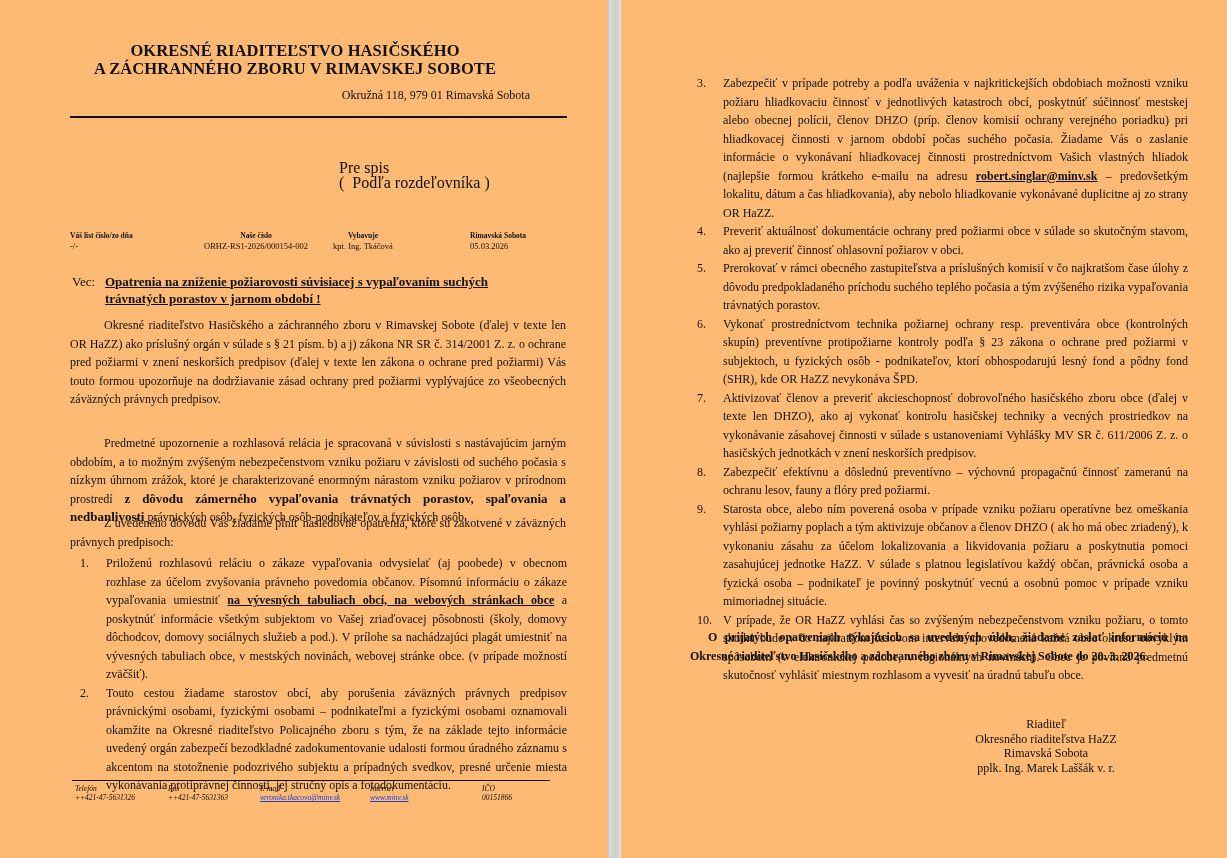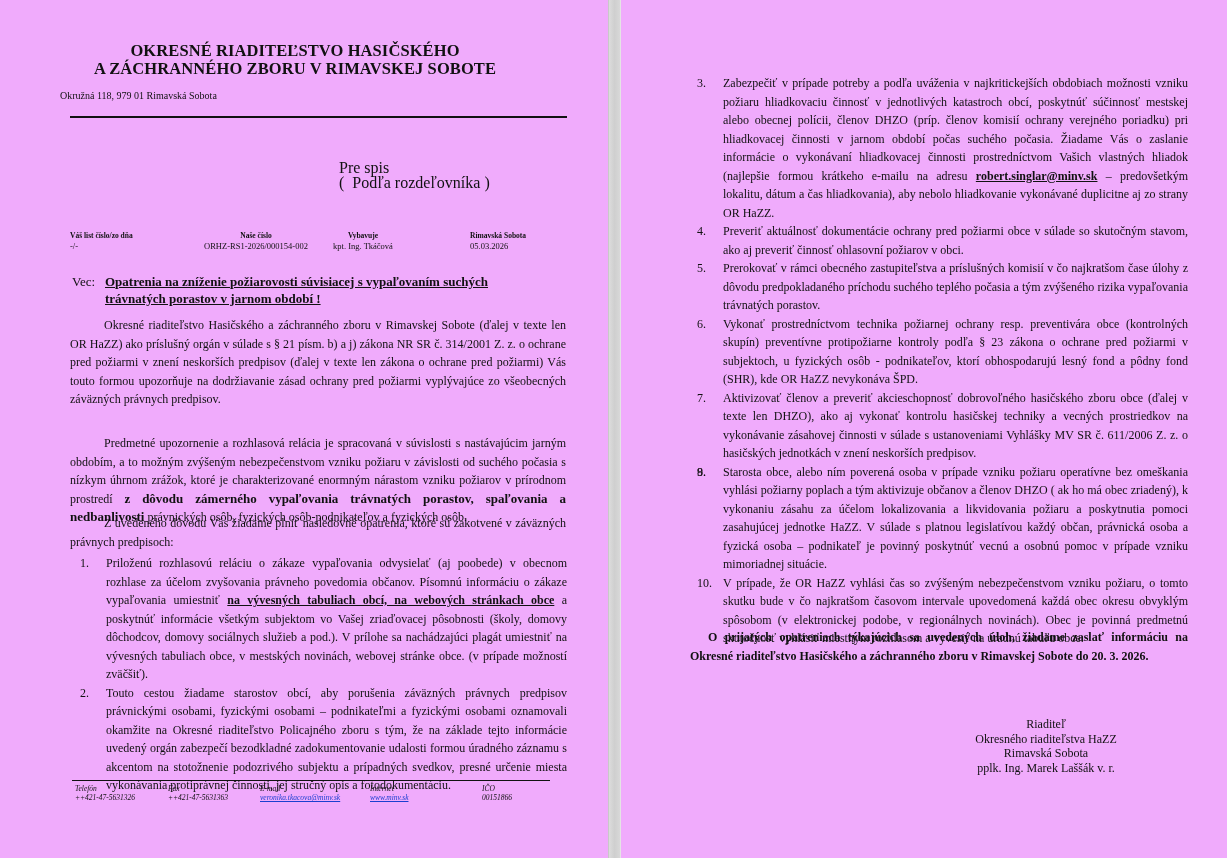--- a/index.html
+++ b/index.html
@@ -3,37 +3,37 @@
 <meta charset="utf-8">
 <style>
   * { box-sizing: border-box; margin: 0; padding: 0; }
   html, body {
     width: 1227px; height: 858px; overflow: hidden;
     background: #ffffff;
     font-family: "Liberation Serif", "DejaVu Serif", serif;
     color: #111;
   }
   .viewer { position: relative; width: 1227px; height: 858px; background: #fff; }
-  .page { position: absolute; top: 0; height: 858px; background: #f0abfc; overflow: hidden; }
+  .page { position: absolute; top: 0; height: 858px; background: #fdba74; overflow: hidden; }
   .page-left { left: 0; width: 608px; }
   .page-right { left: 621px; width: 606px; }
   .gutter {
     position: absolute; left: 608px; top: 0; width: 13px; height: 858px;
     background: linear-gradient(to right, #dcdcdc, #cfcfcf 50%, #d8d8d8);
     border-left: 1px solid #c8c8c8; border-right: 1px solid #e4e4e4;
   }
 
   
   .org-title {
     position: absolute; left: 60px; width: 470px; top: 42px;
     text-align: center; font-weight: bold; font-size: 16.5px; line-height: 18px;
     letter-spacing: 0.1px;
   }
   .org-dept { position: absolute; left: 60px; width: 470px; top: 79px; text-align: center; font-weight: bold; font-size: 9.5px; line-height: 11px; }
-  .org-addr { position: absolute; left: 60px; width: 470px; top: 90px; text-align: left; font-size: 10px; line-height: 11px; }
+  .org-addr { position: absolute; left: 60px; width: 470px; top: 90px; text-align: right; font-size: 12px; line-height: 11px; }
   .header-rule { position: absolute; left: 70px; width: 497px; top: 116px; height: 2px; background: #111; }
 
   .recipient { position: absolute; left: 339px; top: 160px; font-size: 16px; line-height: 15px; }
   .recipient div { white-space: pre; }
 
   .ref-table { position: absolute; top: 231px; left: 70px; width: 490px; font-size: 7.5px; line-height: 10px; }
   .ref-col { position: absolute; top: 0; }
   .ref-col .lbl { font-weight: bold; }
   .ref-col .val { font-size: 8.5px; }
   .ref-col.c1 { left: 0; }
@@ -168,21 +168,21 @@
     <li>
       <span class="num">5.</span><span>Prerokovať v rámci obecného zastupiteľstva a príslušných komisií v čo najkratšom čase úlohy z dôvodu predpokladaného príchodu suchého teplého počasia a tým zvýšeného rizika vypaľovania trávnatých porastov.</span>
     </li>
     <li>
       <span class="num">6.</span><span>Vykonať prostredníctvom technika požiarnej ochrany resp. preventivára obce (kontrolných skupín) preventívne protipožiarne kontroly podľa § 23 zákona o ochrane pred požiarmi v subjektoch, u fyzických osôb - podnikateľov, ktorí obhospodarujú lesný fond a pôdny fond (SHR), kde OR HaZZ  nevykonáva ŠPD.</span>
     </li>
     <li>
       <span class="num">7.</span><span>Aktivizovať členov a preveriť akcieschopnosť dobrovoľného hasičského zboru obce (ďalej v texte len DHZO), ako aj vykonať kontrolu hasičskej techniky a vecných prostriedkov na vykonávanie zásahovej činnosti v súlade s ustanoveniami Vyhlášky MV SR č. 611/2006 Z. z. o hasičských jednotkách v znení neskorších predpisov.</span>
     </li>
     <li>
-      <span class="num">8.</span>
+      <span class="num">8.</span><span>Zabezpečiť efektívnu a dôslednú preventívno – výchovnú propagačnú činnosť zameranú na ochranu lesov, fauny a flóry pred požiarmi.</span>
     </li>
     <li>
       <span class="num">9.</span><span>Starosta obce, alebo ním poverená osoba v prípade vzniku požiaru operatívne bez omeškania vyhlási požiarny poplach a tým aktivizuje občanov a členov DHZO ( ak ho má obec zriadený), k vykonaniu zásahu za účelom lokalizovania a likvidovania požiaru a poskytnutia pomoci zasahujúcej jednotke HaZZ. V súlade s platnou legislatívou každý občan, právnická osoba a fyzická osoba – podnikateľ je povinný poskytnúť vecnú a osobnú pomoc v prípade vzniku mimoriadnej situácie.</span>
     </li>
     <li>
       <span class="num">10.</span><span>V prípade, že OR HaZZ  vyhlási čas so zvýšeným nebezpečenstvom vzniku požiaru, o tomto skutku bude v čo najkratšom časovom intervale upovedomená každá obec okresu obvyklým spôsobom (v elektronickej podobe, v regionálnych novinách). Obec je povinná predmetnú skutočnosť vyhlásiť miestnym rozhlasom a vyvesiť na úradnú tabuľu obce.</span>
     </li>
   </ol>
 
   <div class="closing"><span class="indent"></span><span>O prijatých opatreniach týkajúcich sa uvedených úloh, žiadame zaslať informáciu na Okresné riaditeľstvo Hasičského a záchranného zboru v Rimavskej Sobote do 20. 3. 2026.</span></div>

